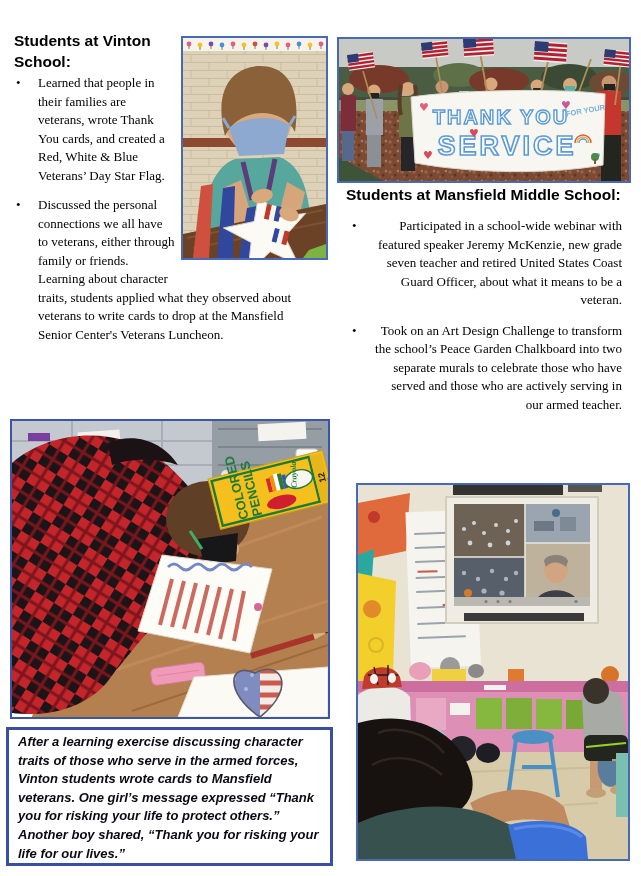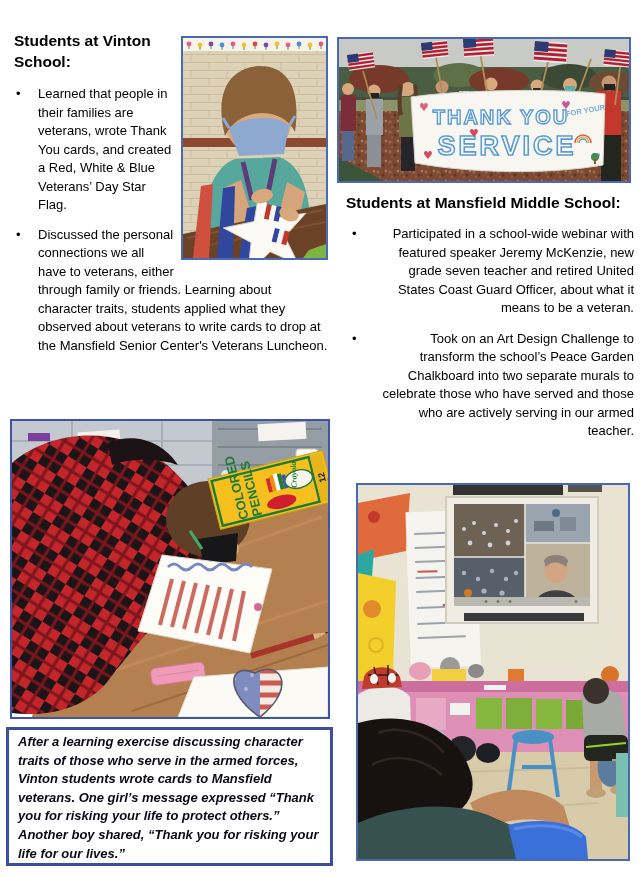--- a/index.html
+++ b/index.html
@@ -3,29 +3,29 @@
 <meta charset="utf-8">
 <style>
   html,body{margin:0;padding:0;background:#fff;}
   .page{position:relative;width:641px;height:876px;background:#fff;overflow:hidden;
         font-family:"Liberation Sans","DejaVu Sans",sans-serif;color:#000;}
   h2{font-size:15.5px;font-weight:bold;line-height:21px;margin:0;}
   .photo{box-sizing:border-box;background:#fff;}
   .photo svg{display:block;width:100%;height:100%;}
   
   .sec-vinton{position:absolute;left:10px;top:30px;width:318px;}
-  .sec-vinton h2{width:150px;margin-left:4px;margin-bottom:13px;}
+  .sec-vinton h2{width:150px;margin-left:4px;margin-bottom:2px;}
   .photo-1{float:right;width:147px;height:224px;margin:6px 0 14px 6px;border:2px solid #4a69b4;}
   .bullets{margin:0;padding:0;list-style:none;}
-  .bullets li{position:relative;padding-left:28px;font-size:13px;line-height:18.5px;margin:0 0 11px 0;}
+  .bullets li{position:relative;padding-left:28px;font-size:13px;line-height:18.5px;margin:0 12px 11px 0;font-family:Liberation Serif, serif;}
   .bullets li::before{content:"\2022";position:absolute;left:6px;top:0;font-size:13px;}
   .sec-vinton .bullets li::before{left:6px;}
   
   .photo-2{position:absolute;left:337px;top:37px;width:294px;height:146px;border:2px solid #4a69b4;}
-  .sec-mansfield{position:absolute;left:346px;top:192px;width:288px;}
+  .sec-mansfield{position:absolute;left:346px;top:184px;width:288px;}
   .sec-mansfield h2{margin-bottom:12px;}
   .sec-mansfield .bullets li{padding-left:29px;margin-bottom:12px;text-align:right;}
   
   .photo-3{position:absolute;left:10px;top:419px;width:320px;height:300px;border:2px solid #3d55a8;}
   .photo-4{position:absolute;left:356px;top:483px;width:274px;height:378px;border:2px solid #4a69b4;}
   
   .caption-box{position:absolute;left:6px;top:727px;width:327px;height:139px;box-sizing:border-box;
     border:3px solid #3b4fa0;padding:3px 8px 2px 9px;
     font-size:13px;font-weight:bold;font-style:italic;line-height:18.6px;color:#0a0a14;}
 </style>

